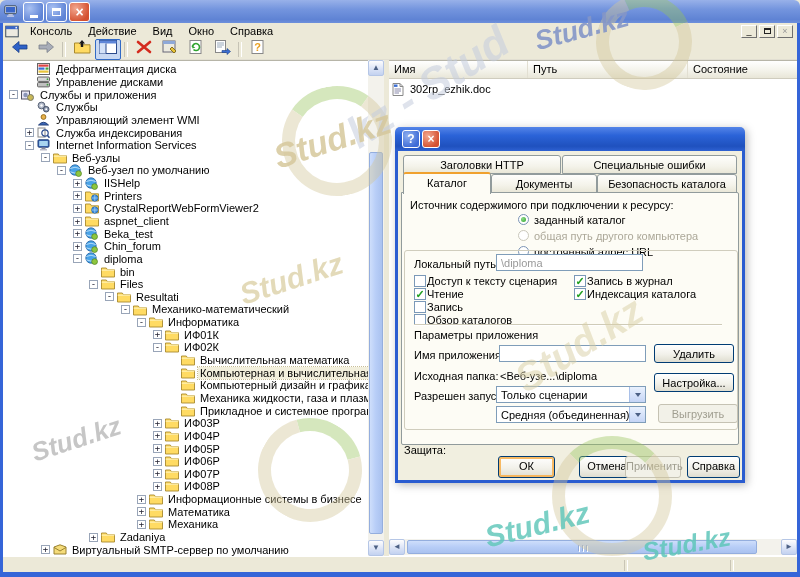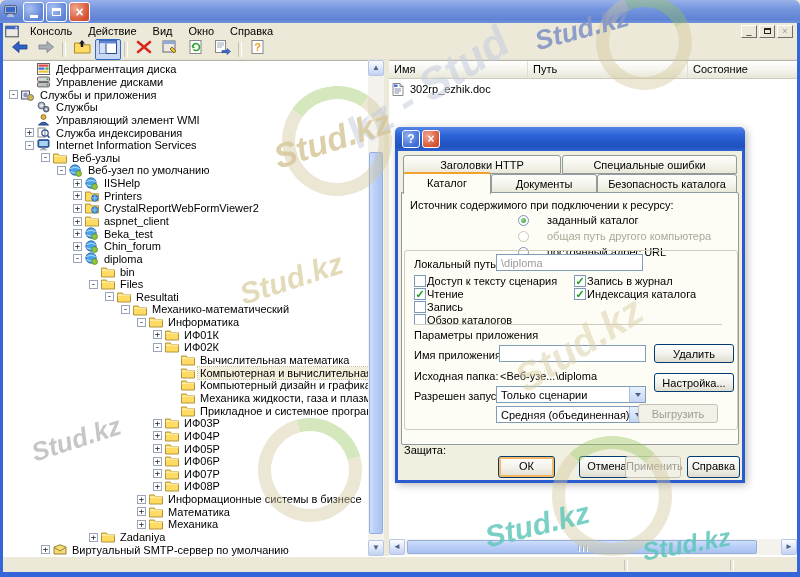--- a/index.html
+++ b/index.html
@@ -92,21 +92,21 @@
   .dlg-body{position:absolute;left:0;right:0;top:24px;bottom:0;background:#F1EFE0;
     border:3px solid #2A5CD0;border-top:none;box-sizing:border-box;}
 
   .tab{position:absolute;height:19px;box-sizing:border-box;text-align:center;padding-top:3px;
     background:linear-gradient(#FEFEFC,#F4F3EA 60%,#E9E7D8);border:1px solid #919B9C;border-radius:3px 3px 0 0;z-index:1;}
   .tab.active{height:22px;background:#FDFCF5;border-bottom:none;border-top:2px solid #F0A12E;z-index:3;}
   .tab-page{position:absolute;left:6px;top:65px;width:338px;height:253px;background:#FDFCF5;
     border:1px solid #919B9C;border-radius:0 2px 2px 2px;box-sizing:border-box;z-index:2;}
 
   .lbl{position:absolute;white-space:nowrap;}
-  .radio-row{position:absolute;display:flex;align-items:flex-end;gap:18px;}
+  .radio-row{position:absolute;display:flex;align-items:flex-start;gap:5px;}
   .radio{width:11px;height:11px;border:1px solid #7B94B5;border-radius:50%;background:#fff;
     box-sizing:border-box;position:relative;flex:none;}
   .radio.on::after{content:"";position:absolute;left:2px;top:2px;width:5px;height:5px;border-radius:50%;
     background:radial-gradient(circle at 35% 35%,#8FDB8A,#2BA428);}
   .radio-row.dis{color:#ACA899;}
   .radio-row.dis .radio{border-color:#CAC8BB;}
 
   .groupbox{position:absolute;border:1px solid #D0CDBD;border-radius:3px;}
   .sepline{position:absolute;height:0;border-top:1px solid #CFCBB8;border-bottom:1px solid #fff;}
 
@@ -782,21 +782,21 @@
     <span class="combo" style="left:94px;top:193px;width:150px;height:17px;">
       <span class="cval">Только сценарии</span>
       <span class="carrow"></span>
     </span>
 
     <span class="lbl" style="left:2px;top:217px;margin-top:34px;">Защита:</span>
     <span class="combo" style="left:94px;top:213px;width:150px;height:17px;">
       <span class="cval">Средняя (объединенная)</span>
       <span class="carrow"></span>
     </span>
-    <span class="btn disabled" style="left:236px;top:211px;width:80px;height:19px;">Выгрузить</span>
+    <span class="btn disabled" style="left:256px;top:211px;width:80px;height:19px;">Выгрузить</span>
   </div>
 
   <span class="btn default" style="left:103px;top:329px;width:57px;height:22px;">ОК</span>
   <span class="btn" style="left:168px;top:329px;width:56px;height:22px;margin-left:16px;">Отмена</span>
   <span class="btn disabled" style="left:230px;top:329px;width:56px;height:22px;">Применить</span>
   <span class="btn" style="left:292px;top:329px;width:53px;height:22px;">Справка</span>
 </div>
 
 <div id="wm-layer">
     <div class="swirl" style="left: 596px; top: -6px; width: 96px; height: 96px; border-width: 13px; border-style: solid; border-color: rgba(150, 195, 90, 0.4) rgba(209, 197, 152, 0.42) rgba(209, 197, 152, 0.42); border-image: initial; transform: rotate(20deg);"></div>

